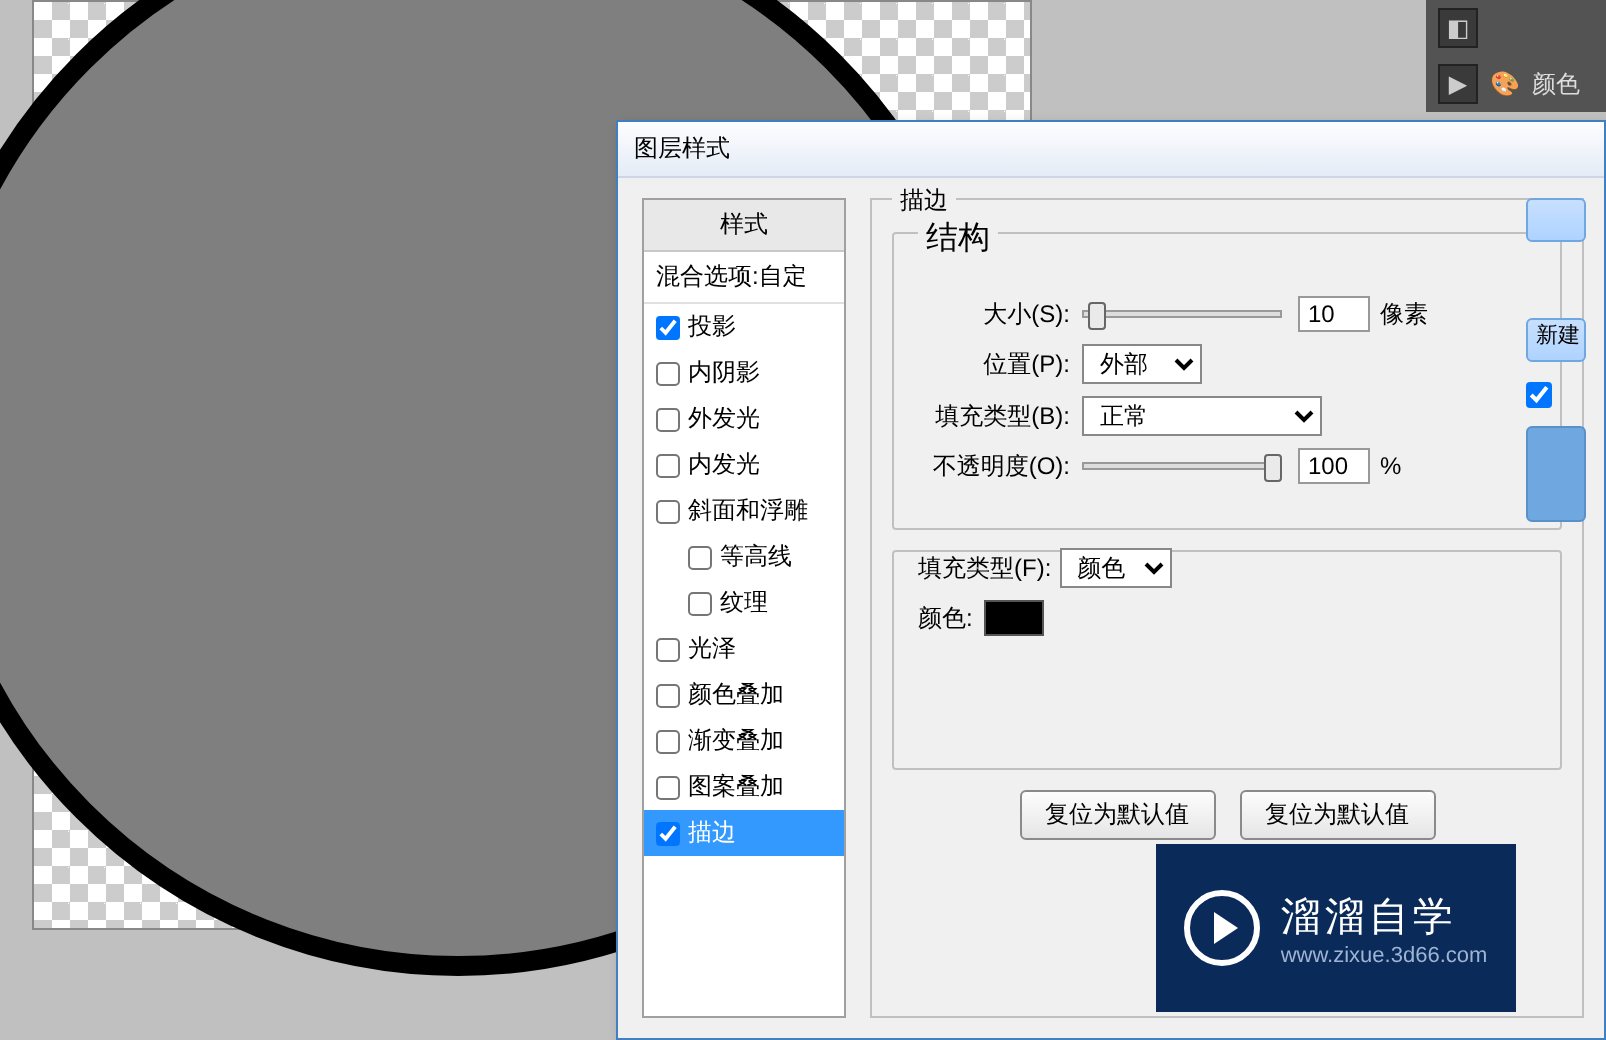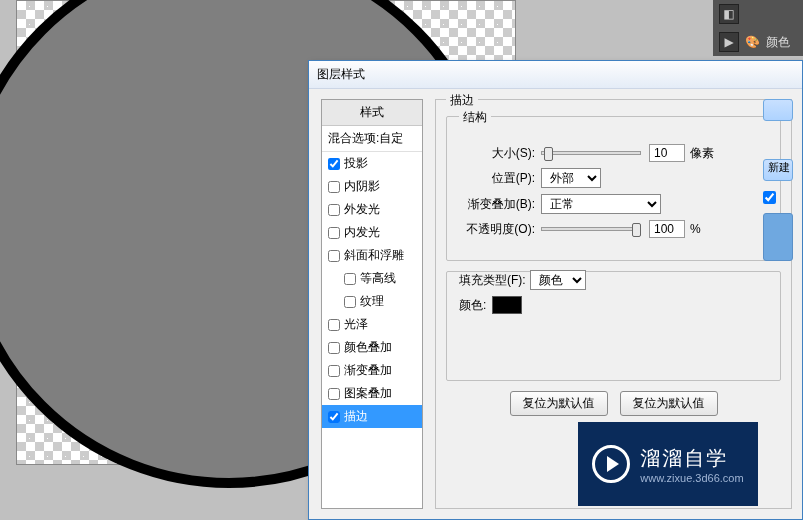--- a/index.html
+++ b/index.html
@@ -113,21 +113,21 @@
       border-radius: 2px;
       padding: 10px 12px 16px;
       margin-bottom: 10px;
     }
     .fieldset > .legend {
       position: relative;
       top: -18px;
       background: #f0f0f0;
       display: inline-block;
       padding: 0 4px;
-      font-size: 12px;
+      font-size: 16px;
     }
     .outer-fieldset {
       border: 1px solid #c0c0c0;
       padding: 8px 10px 12px;
       position: relative;
     }
     .outer-legend {
       position: absolute; top: -8px; left: 10px;
       background: #f0f0f0; padding: 0 4px;
     }
@@ -338,21 +338,21 @@
           </div>
 
           <div class="row">
             <span class="row-label">位置(P):</span>
             <select class="select" style="width:60px;">
               <option>外部</option>
             </select>
           </div>
 
           <div class="row">
-            <span class="row-label">渐变叠加(B):</span>
+            <span class="row-label">填充类型(B):</span>
             <select class="select" style="width:120px;">
               <option>正常</option>
             </select>
           </div>
 
           <div class="row">
             <span class="row-label">不透明度(O):</span>
             <div class="slider">
                 <div class="slider-thumb" style="left:90px;"></div>
               </div>

